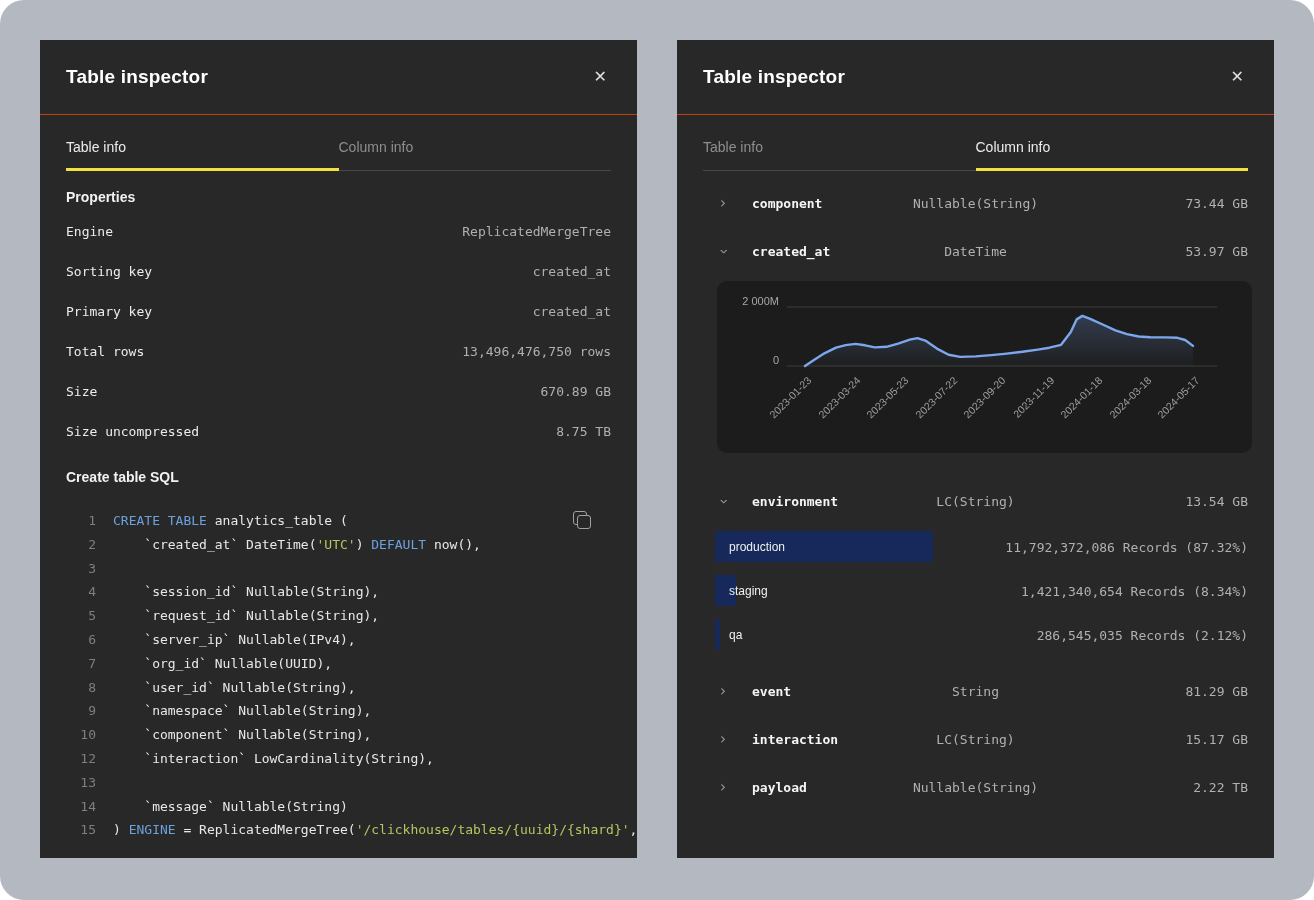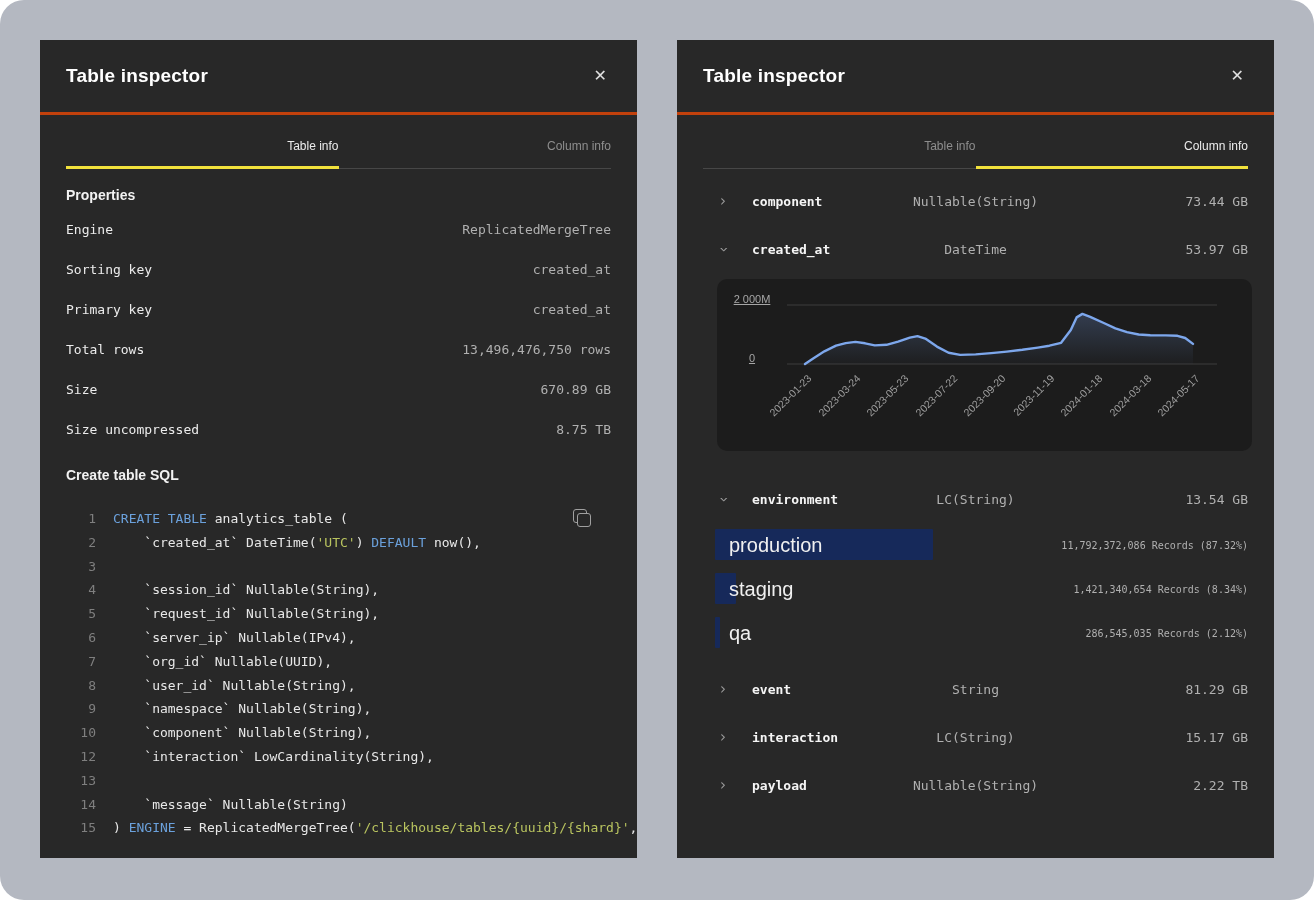--- a/index.html
+++ b/index.html
@@ -12,32 +12,32 @@
   .panel {
     position: absolute; top: 40px; width: 597px; height: 818px;
     background: #282828; overflow: hidden; color: #e8e8e8;
   }
   .panel.left  { left: 40px; }
   .panel.right { left: 677px; }
 
   .panel-header {
     height: 75px; padding: 0 26px; display: flex;
     align-items: center; justify-content: space-between;
-    border-bottom: 3px solid #c2410c;
+    border-bottom: 1px solid #c2410c;
   }
   .panel-title { font-size: 19px; font-weight: bold; color: #ffffff; letter-spacing: .2px; }
   .close-btn {
     background: none; border: none; color: #e0e0e0; font-size: 16px;
     line-height: 1; cursor: pointer; padding: 4px;
     font-family: "Liberation Sans", sans-serif;
   }
 
   .tabs { display: flex; margin: 0 26px; }
   .tab {
-    flex: 1; text-align: right; font-size: 12px; color: #8e8e8e;
+    flex: 1; text-align: left; font-size: 14px; color: #8e8e8e;
     padding: 24px 0 15px 0; border-bottom: 1px solid #474747; cursor: pointer;
   }
   .tab.active { color: #ececec; border-bottom: 3px solid #f2e23c; padding-bottom: 13px; }
 
   .body-pad { padding: 0 26px; }
 
   .section-heading { font-size: 14px; font-weight: bold; color: #f2f2f2; margin-top: 18px; }
 
   
   .prop-row {
@@ -92,44 +92,44 @@
   }
   .col-size { margin-left: auto; color: #b0b0b0; }
 
   
   .chart-block {
     position: relative; margin: 6px 22px 24px 40px; height: 172px;
     background: #1c1c1c; border-radius: 10px; overflow: hidden;
   }
   .chart-svg { position: absolute; left: 0; top: 0; }
   .ylabel {
-    position: absolute; width: 54px; text-align: center; font-size: 11px; color: #a6a6a6; text-decoration: underline;
+    position: absolute; width: 54px; text-align: right; font-size: 11px; color: #a6a6a6;
   }
   .ylabel.top { left: 8px; top: 14px; }
   .ylabel.zero { left: 8px; top: 73px; }
   .xlabel {
     position: absolute; width: 80px; text-align: right; font-size: 10.5px; color: #9f9f9f;
     transform: rotate(-45deg); transform-origin: 100% 0; top: 93px; white-space: nowrap;
   }
 
   
   .val-row {
     position: relative; height: 44px; margin: 0 26px 0 38px;
     display: flex; align-items: center;
   }
   .val-bar {
     position: absolute; left: 0; top: 6px; height: 31px;
     background: #16295a; border-radius: 1px;
   }
   .val-label {
-    position: relative; font-size: 20px; color: #f0f0f0; padding-left: 14px;
+    position: relative; font-size: 12px; color: #f0f0f0; padding-left: 14px;
   }
   .val-records {
     margin-left: auto; font-family: "DejaVu Sans Mono", monospace;
-    font-size: 10px; color: #b0b0b0; position: relative;
+    font-size: 13px; color: #b0b0b0; position: relative;
   }
 </style>
 </head>
 <body>
 
 <div class="stage">
 
   <section class="panel left">
     <div class="panel-header">
       <div class="panel-title">Table inspector</div>

